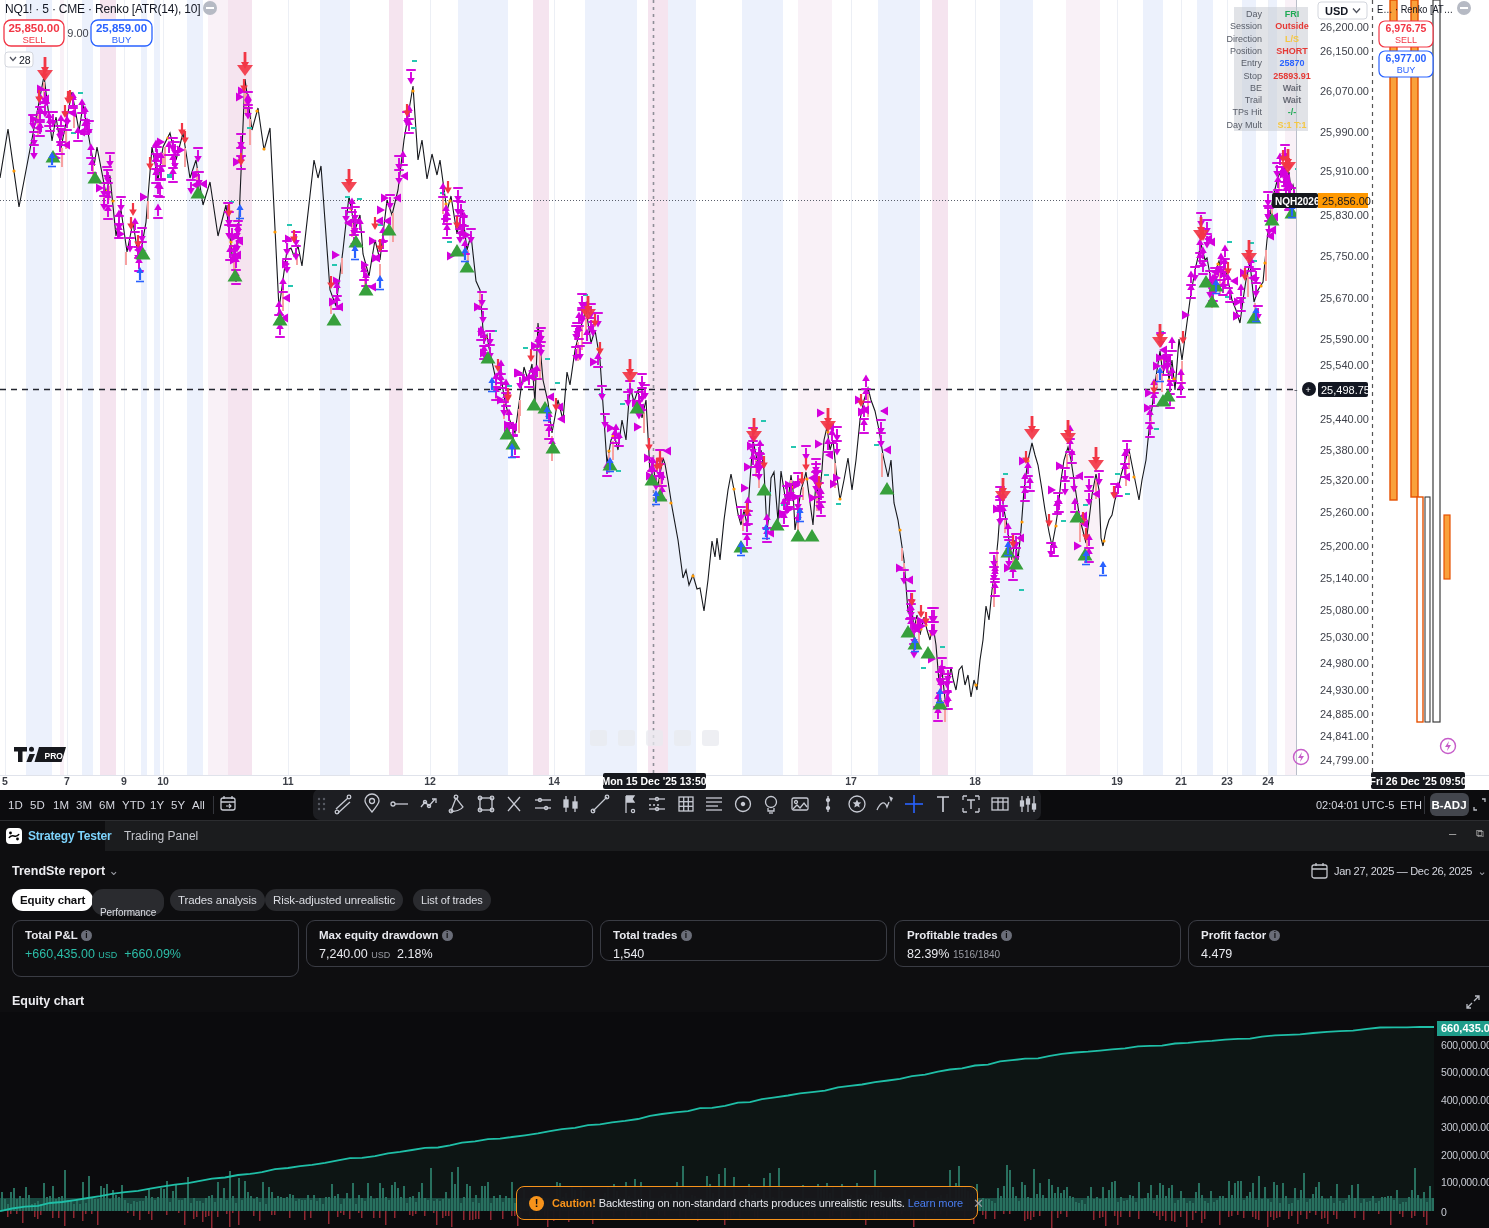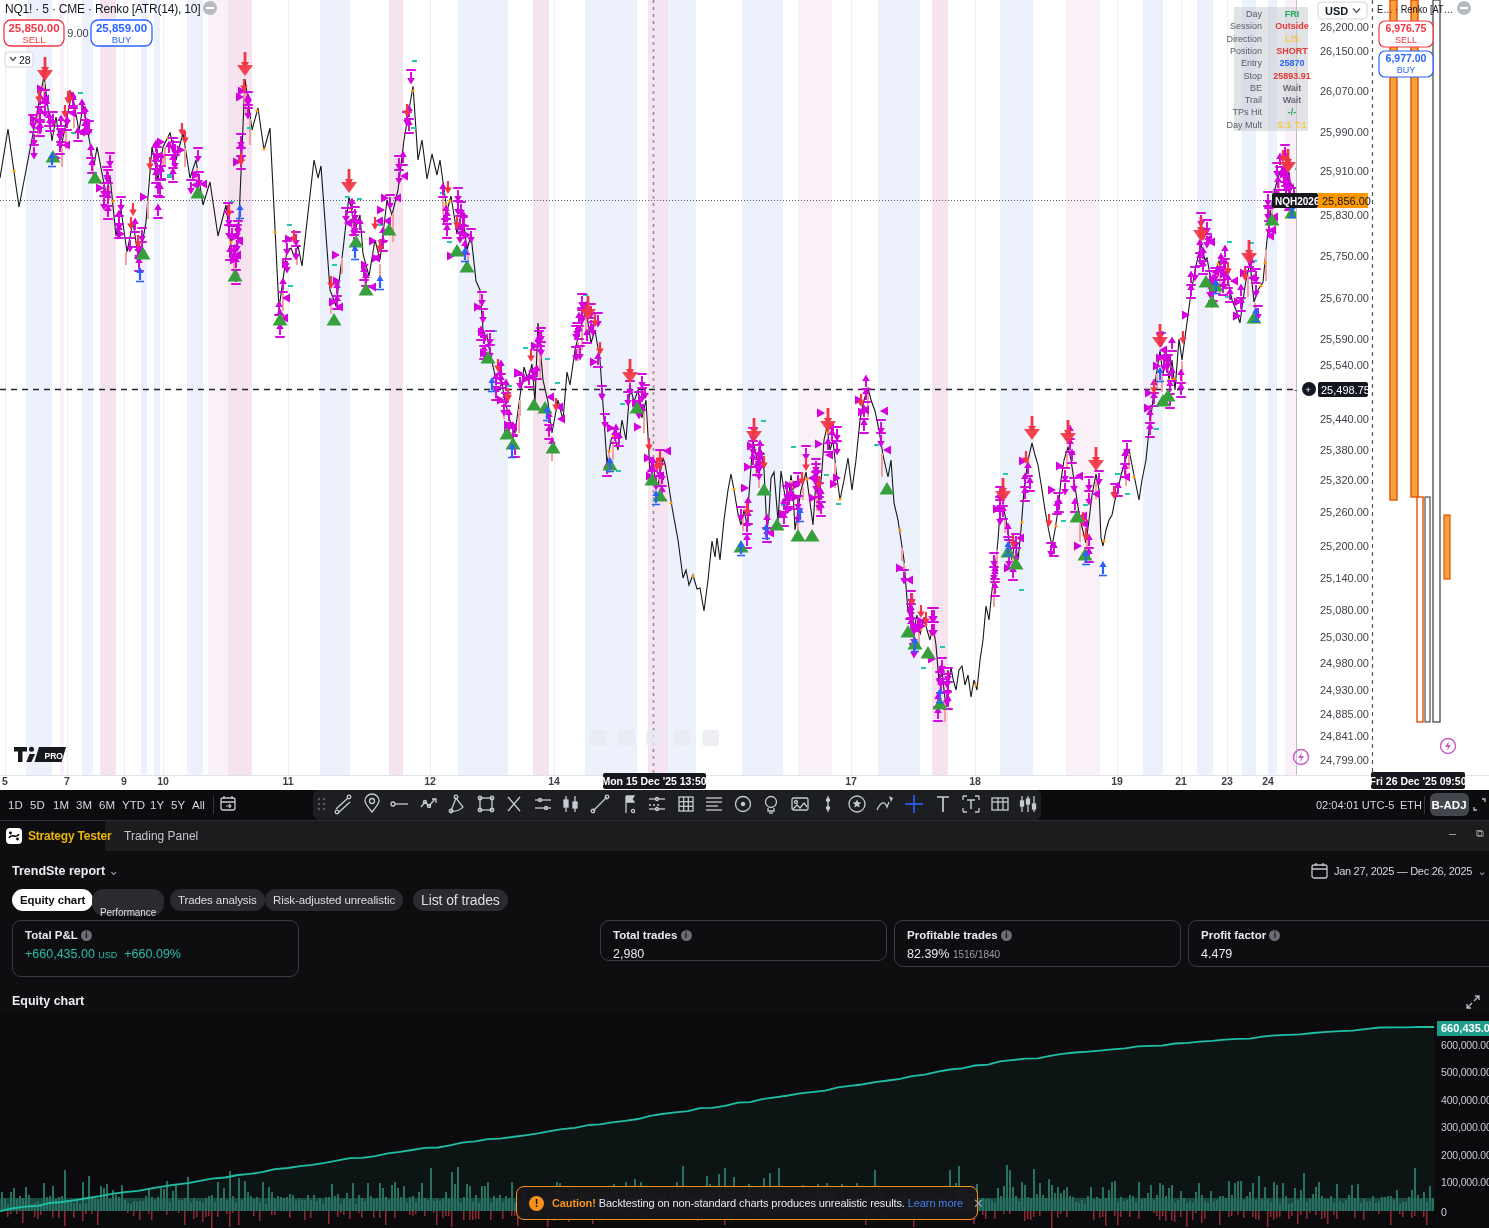--- a/index.html
+++ b/index.html
@@ -3000,44 +3000,48 @@
       </g>
 </svg>
 <div style="position:absolute;left:0;top:820px;width:1489px;height:31px;background:#1b1c1e;border-top:1px solid #2c2d30">
 <div style="position:absolute;left:0;top:0;width:105px;height:31px;background:#0e0e10"></div>
 <div style="position:absolute;left:6px;top:7px;width:16px;height:16px;background:#fff;border-radius:4px"></div>
 <svg style="position:absolute;left:6px;top:7px" width="16" height="16" viewBox="0 0 16 16">
         <path d="M3,10 C6,4 10,12 13,6" stroke="#000" fill="none" stroke-width="1.6"></path>
         <circle cx="4.5" cy="5" r="1.4" fill="#000"></circle>
         <circle cx="11.5" cy="11" r="1.4" fill="#000"></circle>
       </svg>
-<span style="position:absolute;left:28px;top:8px;font-size:12px;font-weight:bold;color:#eab308;letter-spacing:-0.2px">Strategy Tester</span>
+<span style="position:absolute;left:28px;top:8px;font-size:12px;font-weight:bold;color:#7dd3fc;letter-spacing:-0.2px">Strategy Tester</span>
 <span style="position:absolute;left:124px;top:8px;font-size:12px;color:#c4c6cc">Trading Panel</span>
 <span style="position:absolute;left:1449px;top:5px;font-size:13px;color:#aaa">–</span>
 <span style="position:absolute;left:1476px;top:6px;font-size:11px;color:#aaa">⧉</span>
 </div>
 <div style="position:absolute;left:0;top:851px;width:1489px;height:377px;background:#0e0e10"></div>
 <div style="position:absolute;left:12px;top:863px;font-size:12.5px;font-weight:bold;color:#ececf0">TrendSte report <span style="color:#9b9da5;font-weight:normal">⌄</span></div>
 <svg style="position:absolute;left:1310px;top:862px" width="20" height="18" viewBox="0 0 20 18">
       <rect x="2" y="3" width="15" height="13" rx="2" stroke="#c4c6cc" fill="none" stroke-width="1.3"></rect>
       <path d="M2,7 h15 M6,1 v3 M13,1 v3" stroke="#c4c6cc" stroke-width="1.3"></path>
     </svg>
 <div style="position:absolute;left:1334px;top:865px;font-size:11px;color:#d6d8e0;white-space:nowrap;letter-spacing:-0.3px">Jan 27, 2025 — Dec 26, 2025&nbsp;&nbsp;<span style="color:#9b9da5">⌄</span></div>
 <div style="position:absolute;left:12px;top:889px;height:22px;line-height:22px;padding:0 8px;border-radius:11px;background:#ffffff;color:#0e0e10;font-size:11.5px;font-weight:bold;white-space:nowrap;letter-spacing:-0.1px">Equity chart</div>
 <div style="position:absolute;left:92px;top:889px;height:22px;line-height:22px;padding:13px 8px;border-radius:11px;background:#2a2b2f;color:#dcdee4;font-size:10px;white-space:nowrap;letter-spacing:-0.1px">Performance</div>
 <div style="position:absolute;left:170px;top:889px;height:22px;line-height:22px;padding:0 8px;border-radius:11px;background:#2a2b2f;color:#dcdee4;font-size:11.5px;white-space:nowrap;letter-spacing:-0.1px">Trades analysis</div>
 <div style="position:absolute;left:265px;top:889px;height:22px;line-height:22px;padding:0 8px;border-radius:11px;background:#2a2b2f;color:#dcdee4;font-size:11.5px;white-space:nowrap;letter-spacing:-0.1px">Risk-adjusted unrealistic</div>
-<div style="position:absolute;left:413px;top:889px;height:22px;line-height:22px;padding:0 8px;border-radius:11px;background:#2a2b2f;color:#dcdee4;font-size:14px;white-space:nowrap;letter-spacing:-0.1px">List of trades</div>
+<div style="position:absolute;left:413px;top:889px;height:22px;line-height:22px;padding:0 8px;border-radius:11px;background:#2a2b2f;color:#dcdee4;font-size:11px;white-space:nowrap;letter-spacing:-0.1px">List of trades</div>
 <div style="position:absolute;left:12px;top:920px;width:287px;height:57px;border:1px solid #3a3c44;border-radius:9px;box-sizing:border-box">
 <div style="position:absolute;left:12px;top:8px;font-size:11.5px;font-weight:bold;color:#e8e9ee">Total P&amp;L <span style="display:inline-block;width:11px;height:11px;border-radius:6px;background:#6a6d78;color:#0e0e10;font-size:8.5px;line-height:11px;text-align:center;font-weight:bold;vertical-align:middle">i</span></div>
 <div style="position:absolute;left:12px;top:26px;font-size:12.5px"><span style="color:#2cbda8">+660,435.00 <span style="font-size:9px">USD</span>&nbsp; +660.09%</span></div>
     </div>
+<div style="position:absolute;left:306px;top:920px;width:287px;height:47px;border:1px solid #3a3c44;border-radius:9px;box-sizing:border-box">
+<div style="position:absolute;left:12px;top:8px;font-size:11.5px;font-weight:bold;color:#e8e9ee">Max equity drawdown <span style="display:inline-block;width:11px;height:11px;border-radius:6px;background:#6a6d78;color:#0e0e10;font-size:8.5px;line-height:11px;text-align:center;font-weight:bold;vertical-align:middle">i</span></div>
+<div style="position:absolute;left:12px;top:26px;font-size:12.5px"><span style="color:#e8e9ee">7,240.00 <span style="font-size:9px;color:#9b9da5">USD</span>&nbsp; 2.18%</span></div>
+    </div>
 <div style="position:absolute;left:600px;top:920px;width:287px;height:41px;border:1px solid #3a3c44;border-radius:9px;box-sizing:border-box">
 <div style="position:absolute;left:12px;top:8px;font-size:11.5px;font-weight:bold;color:#e8e9ee">Total trades <span style="display:inline-block;width:11px;height:11px;border-radius:6px;background:#6a6d78;color:#0e0e10;font-size:8.5px;line-height:11px;text-align:center;font-weight:bold;vertical-align:middle">i</span></div>
-<div style="position:absolute;left:12px;top:26px;font-size:12.5px"><span style="color:#e8e9ee">2,980</span></div>
+<div style="position:absolute;left:12px;top:26px;font-size:12.5px"><span style="color:#e8e9ee">1,540</span></div>
     </div>
 <div style="position:absolute;left:894px;top:920px;width:287px;height:47px;border:1px solid #3a3c44;border-radius:9px;box-sizing:border-box">
 <div style="position:absolute;left:12px;top:8px;font-size:11.5px;font-weight:bold;color:#e8e9ee">Profitable trades <span style="display:inline-block;width:11px;height:11px;border-radius:6px;background:#6a6d78;color:#0e0e10;font-size:8.5px;line-height:11px;text-align:center;font-weight:bold;vertical-align:middle">i</span></div>
 <div style="position:absolute;left:12px;top:26px;font-size:12.5px"><span style="color:#e8e9ee">82.39% <span style="font-size:10px;color:#9b9da5">1516/1840</span></span></div>
     </div>
 <div style="position:absolute;left:1188px;top:920px;width:339px;height:47px;border:1px solid #3a3c44;border-radius:9px;box-sizing:border-box">
 <div style="position:absolute;left:12px;top:8px;font-size:11.5px;font-weight:bold;color:#e8e9ee">Profit factor <span style="display:inline-block;width:11px;height:11px;border-radius:6px;background:#6a6d78;color:#0e0e10;font-size:8.5px;line-height:11px;text-align:center;font-weight:bold;vertical-align:middle">i</span></div>
 <div style="position:absolute;left:12px;top:26px;font-size:12.5px"><span style="color:#e8e9ee">4.479</span></div>
     </div>
 <div style="position:absolute;left:12px;top:994px;font-size:12.5px;font-weight:bold;color:#ececf0">Equity chart</div>

